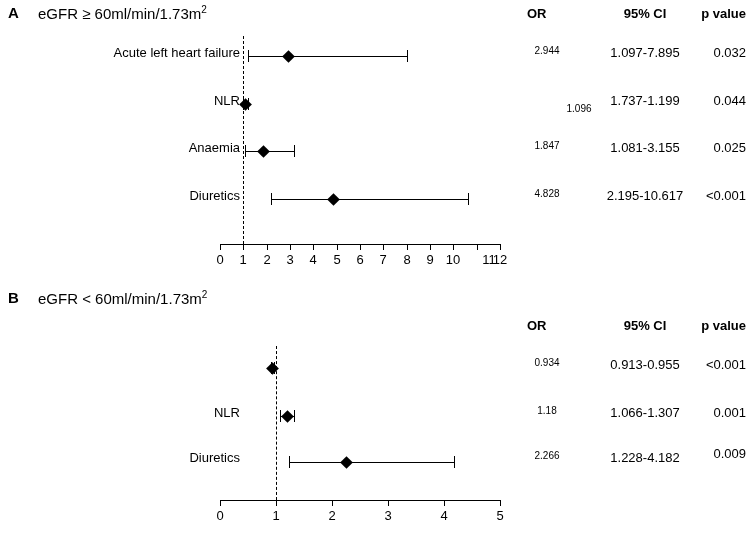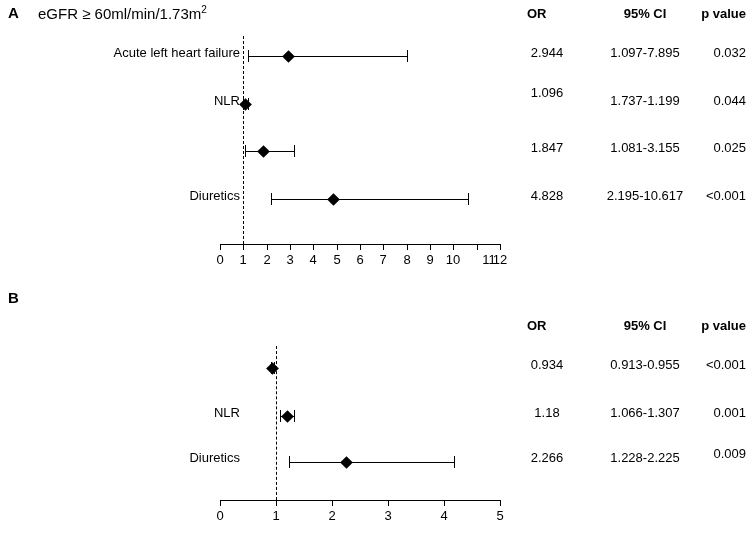--- a/index.html
+++ b/index.html
@@ -50,21 +50,21 @@
 
   .row-label {
     position: absolute;
     font-size: 13px;
     text-align: right;
     white-space: nowrap;
   }
   .row-label sup { font-size: 9px; }
   .val-or {
     position: absolute;
-    font-size: 13px;
+    font-size: 10px;
     left: 527px;
     width: 40px;
     text-align: center;
     white-space: nowrap;
   }
   .val-ci {
     position: absolute;
     font-size: 13px;
     left: 600px;
     width: 90px;
@@ -133,24 +133,25 @@
   <div class="col-head col-or" style="top:6px;">OR</div>
   <div class="col-head col-ci" style="top:6px;">95% CI</div>
   <div class="col-head col-p" style="top:6px;">p value</div>
 
   <div class="row-label" style="top:45px; left:20px; width:220px;">Acute left heart failure</div>
   <div class="val-or" style="top:45px;">2.944</div>
   <div class="val-ci" style="top:45px;">1.097-7.895</div>
   <div class="val-p" style="top:45px;">0.032</div>
 
   <div class="row-label" style="top:93px; left:20px; width:220px;">NLR</div>
-  <div class="val-or" style="top:85px;">1.096</div>
+  <div class="val-or" style="top:103px;margin-left:32px;">1.096</div>
   <div class="val-ci" style="top:93px;">1.737-1.199</div>
   <div class="val-p" style="top:93px;">0.044</div>
 
+  <div class="row-label" style="top:140px; left:20px; width:220px;">Anaemia</div>
   <div class="val-or" style="top:140px;">1.847</div>
   <div class="val-ci" style="top:140px;">1.081-3.155</div>
   <div class="val-p" style="top:140px;">0.025</div>
 
   <div class="row-label" style="top:188px; left:20px; width:220px;">Diuretics</div>
   <div class="val-or" style="top:188px;">4.828</div>
   <div class="val-ci" style="top:188px;">2.195-10.617</div>
   <div class="val-p" style="top:188px;">&lt;0.001</div>
 
   <div class="plot">
@@ -203,37 +204,38 @@
     <div class="tick-label" style="left:418px; top:252px;">9</div>
     <div class="tick-label" style="left:441px; top:252px;">10</div>
     <div class="tick-label" style="left:465px; top:252px;margin-left:12px;">11</div>
     <div class="tick-label" style="left:488px; top:252px;">12</div>
   </div>
 </div>
 
 <div class="panel" id="panel-b">
 
   <div class="panel-letter" style="top:11px;">B</div>
+  <div class="panel-title" style="top:11px;"><span>eGFR &lt; 60ml/min/1.73m</span><sup>2</sup></div>
 
   <div class="col-head col-or" style="top:40px;">OR</div>
   <div class="col-head col-ci" style="top:40px;">95% CI</div>
   <div class="col-head col-p" style="top:40px;">p value</div>
 
   <div class="val-or" style="top:79px;">0.934</div>
   <div class="val-ci" style="top:79px;">0.913-0.955</div>
   <div class="val-p" style="top:79px;">&lt;0.001</div>
 
   <div class="row-label" style="top:127px; left:8px; width:232px;">NLR</div>
   <div class="val-or" style="top:127px;">1.18</div>
   <div class="val-ci" style="top:127px;">1.066-1.307</div>
   <div class="val-p" style="top:127px;">0.001</div>
 
   <div class="row-label" style="top:172px; left:8px; width:232px;">Diuretics</div>
   <div class="val-or" style="top:172px;">2.266</div>
-  <div class="val-ci" style="top:172px;">1.228-2.225</div>
+  <div class="val-ci" style="top:172px;">1.228-4.182</div>
   <div class="val-p" style="top:168px;">0.009</div>
 
   <div class="plot">
     <div class="refline" style="left:276px; top:68px; height:154px;"></div>
 
     <div class="ci-line" style="left:271px; top:90px; width:3px;"></div>
     <div class="cap" style="left:271px; top:84px; height:12px;"></div>
     <div class="cap" style="left:274px; top:84px; height:12px;"></div>
     <div class="marker" style="left:268px; top:86px;"></div>
 

